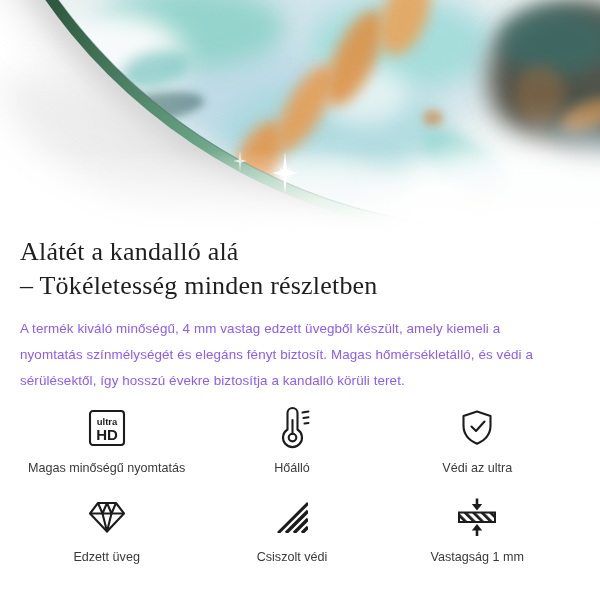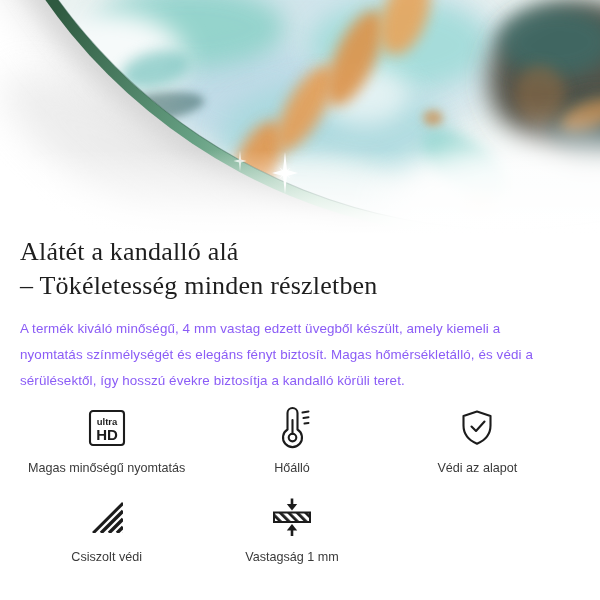--- a/index.html
+++ b/index.html
@@ -187,23 +187,36 @@
       <div class="feature-label">Hőálló</div>
     </div>
 
     <div class="feature">
       <div class="icon-box">
         <svg width="38" height="40" viewBox="0 0 38 40">
           <path class="ic" stroke-width="2.2" stroke-linejoin="round" d="M19,3.5 L32.5,8 V17.5 C32.5,26.5 27,32.3 19,35.8 C11,32.3 5.5,26.5 5.5,17.5 V8 Z"></path>
           <polyline class="ic" stroke-width="2.2" stroke-linecap="round" stroke-linejoin="round" points="13.5,18.5 18,23 26.5,13.5"></polyline>
         </svg>
       </div>
-      <div class="feature-label">Védi az alapot</div>
-    </div>
-
+      <div class="feature-label">Védi az ultra</div>
+    </div>
+
+    <div class="feature">
+      <div class="icon-box">
+        <svg width="40" height="35" viewBox="0 0 40 35">
+          <g class="ic" stroke-width="2" stroke-linejoin="round">
+            <path d="M11,3 H29 L37,13.5 L20,31.5 L3,13.5 Z"></path>
+            <path d="M3,13.5 H37"></path>
+            <path d="M11,3 L15.5,13.5 L20,3 L24.5,13.5 L29,3"></path>
+            <path d="M15.5,13.5 L20,31.5 L24.5,13.5"></path>
+          </g>
+        </svg>
+      </div>
+      <div class="feature-label">Edzett üveg</div>
+    </div>
 
     <div class="feature">
       <div class="icon-box">
         <svg width="34" height="34" viewBox="0 0 34 34">
           <defs>
             <clipPath id="triClip">
                 <polygon points="1,33 33,1 33,33"></polygon>
               </clipPath>
           </defs>
           <g clip-path="url(#triClip)" stroke="#1c1c1c" stroke-width="3.4">

